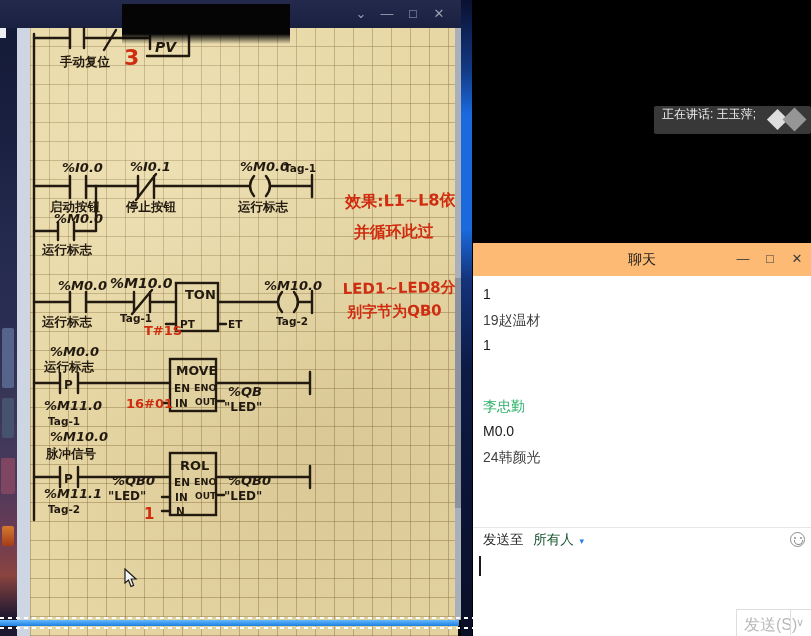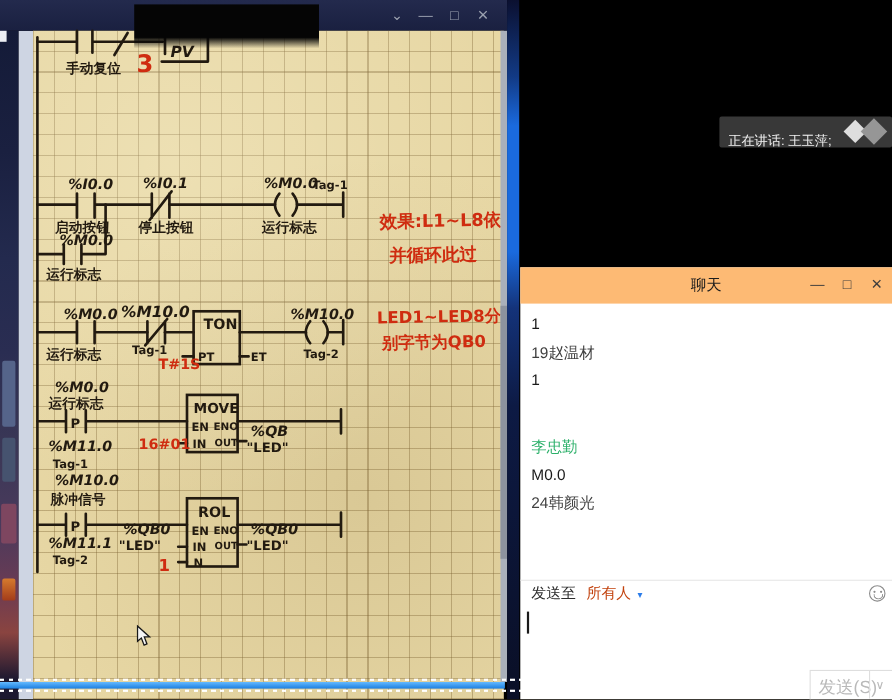--- a/index.html
+++ b/index.html
@@ -40,36 +40,36 @@
   
   .ants{position:absolute;left:0;width:480px;height:2px;
      background:repeating-linear-gradient(90deg,#fff 0 4px,rgba(0,0,0,0) 4px 8px);}
   #share-blue{position:absolute;left:0;top:620px;width:459px;height:6px;
      background:linear-gradient(180deg,#63b9ff,#1c7fe0);}
   
   #mouse-cursor{position:absolute;left:124px;top:568px;}
   
   #speaking-banner{position:absolute;left:654px;top:106px;width:157px;height:28px;
      background:rgba(58,58,58,.97);border-radius:2px;overflow:hidden;}
-  #speaking-text{position:absolute;left:8px;top:14px;font-size:12px;color:#f2f2f2;white-space:nowrap;}
+  #speaking-text{position:absolute;left:8px;top:0;font-size:12px;color:#f2f2f2;white-space:nowrap;}
   .diamond{position:absolute;transform:rotate(45deg);}
   
   #chat-window{position:absolute;left:473px;top:243px;width:338px;height:393px;background:#fff;}
   #chat-titlebar{position:absolute;left:0;top:0;width:338px;height:33px;background:#fdba74;}
   #chat-title{position:absolute;left:0;top:8px;width:338px;text-align:center;font-size:14px;color:#1c1c1c;}
   .chat-ctl{position:absolute;top:8px;font-size:13px;color:#3c3c3c;width:18px;text-align:center;cursor:default;}
   #chat-messages{position:absolute;left:0;top:33px;width:338px;height:251px;padding:6px 0 0 0;overflow:hidden;}
   .msg{padding:0 10px;line-height:25.5px;font-size:14px;white-space:nowrap;}
   .m-text{color:#1a1a1a;}
   .m-blue{color:#404040;}
   .m-green{color:#2cb06a;margin-top:35px;}
   #chat-divider{position:absolute;left:0;top:284px;width:338px;height:1px;background:#e6e6e6;}
   #send-to-row{position:absolute;left:10px;top:288px;height:20px;font-size:13.5px;white-space:nowrap;}
   #send-to-label{color:#2b2b2b;}
-  #recipient-selector{color:#c2410c;margin-left:6px;cursor:pointer;}
+  #recipient-selector{color:#14532d;margin-left:6px;cursor:pointer;}
   #recipient-caret{font-size:9px;color:#2b7ce9;margin-left:2px;}
   #emoji-icon{position:absolute;left:317px;top:289px;width:13px;height:13px;border:1.4px solid #8c8c8c;
      border-radius:50%;}
   #emoji-icon .eye{position:absolute;top:3.5px;width:2px;height:2px;background:#8c8c8c;border-radius:50%;}
   #emoji-icon .mouth{position:absolute;left:3px;top:7px;width:7px;height:3.5px;border:1.2px solid #8c8c8c;
      border-top:none;border-radius:0 0 7px 7px;}
   #chat-input{position:absolute;left:0;top:310px;width:338px;height:56px;}
   #text-cursor{position:absolute;left:6px;top:3px;width:1.5px;height:20px;background:#1a1a1a;}
   #send-button-group{position:absolute;left:263px;top:366px;width:75px;height:27px;
      border:1px solid #dedede;background:#fff;}

